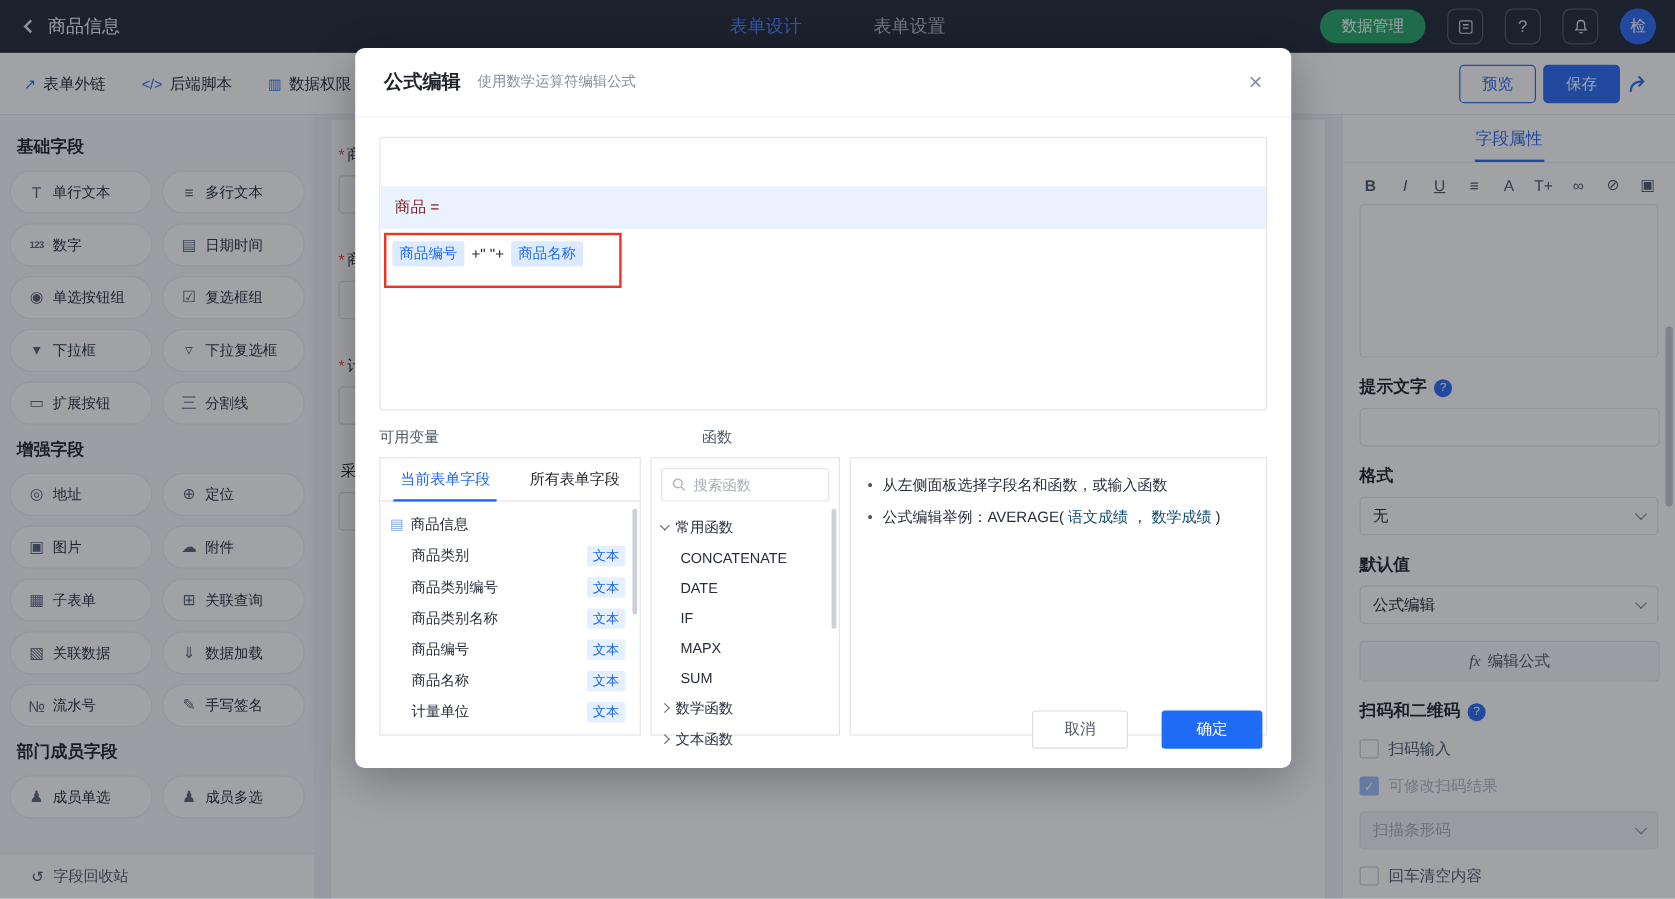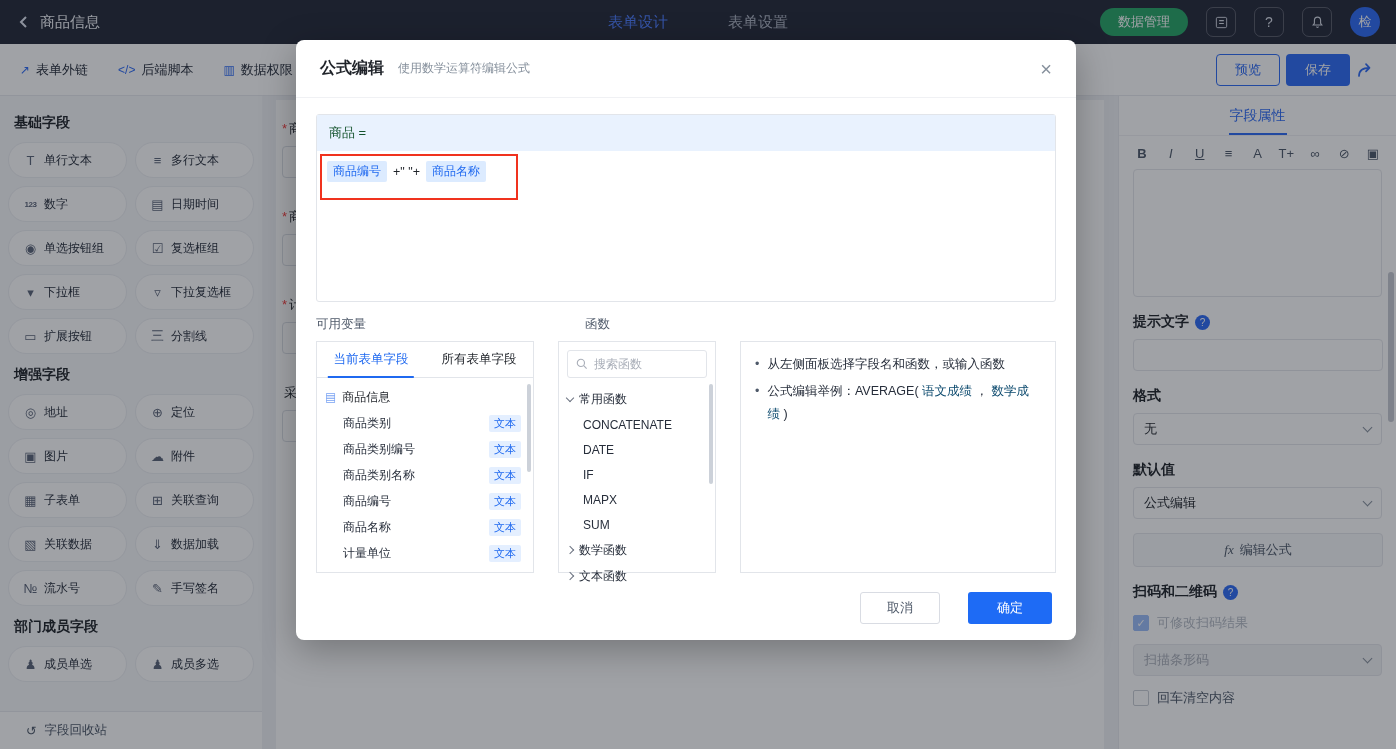--- a/index.html
+++ b/index.html
@@ -72,28 +72,28 @@
 
   
   .overlay { position:absolute; inset:0; background:rgba(18,22,32,0.40); z-index:40; }
   .modal { position:absolute; left:296px; top:40px; width:780px; height:600px; background:#fff; border-radius:8px; box-shadow:0 10px 36px rgba(0,0,0,.28); z-index:50; }
   .m-header { height:58px; display:flex; align-items:center; padding:0 24px; border-bottom:1px solid #f0f1f4; }
   .m-title { font-size:16px; font-weight:bold; color:#1f2329; }
   .m-sub { font-size:12px; color:#86909c; margin-left:14px; }
   .m-close { margin-left:auto; font-size:20px; color:#86909c; cursor:pointer; line-height:1; }
   .m-body { padding:16px 20px 0; }
   .fbox { border:1px solid #e2e5ea; border-radius:3px; }
-  .fbox-strip { height:36px; background:#e9f2fe; display:flex; align-items:center; padding:0 12px; font-size:13px; color:#14532d; }
+  .fbox-strip { height:36px; background:#e9f2fe; display:flex; align-items:center; padding:0 12px; font-size:13px; color:#7f1d1d;margin-top:40px; }
   .fbox-content { height:150px; position:relative; padding:10px; }
   .chips { display:flex; align-items:center; gap:6px; font-size:12.5px; color:#1f2329; }
   .chip { background:#dcebff; color:#1f69f0; font-size:12px; padding:2px 6px; border-radius:2px; cursor:pointer; }
   .red-annot { position:absolute; left:3px; top:3px; width:198px; height:46px; border:2px solid #f0321e; pointer-events:none; }
   .m-labels { margin-top:14px; display:flex; font-size:12.5px; color:#4e5969;gap:43px; }
   .m-labels .l1 { width:226px; }
-  .m-panels { margin-top:8px; display:flex; gap:24px; height:232px; }
+  .m-panels { margin-top:8px; display:flex; gap:8px; height:232px; }
   .panel { border:1px solid #e2e5ea; position:relative; background:#fff; }
   .vars { width:218px; }
   .v-tabs { height:36px; display:flex; border-bottom:1px solid #e2e5ea; }
   .v-tab { flex:1; display:flex; align-items:center; justify-content:center; font-size:12.5px; color:#1f2329; position:relative; cursor:pointer; }
   .v-tab.active { color:#1f69f0; }
   .v-tab.active::after { content:""; position:absolute; bottom:-1px; left:50%; transform:translateX(-50%); width:80%; height:2px; background:#1f69f0; }
   .v-list { padding-top:6px; }
   .v-group { height:26px; display:flex; align-items:center; gap:6px; padding:0 8px; font-size:12px; color:#1f2329; }
   .v-group .doc { color:#7aa3f3; font-size:12px; }
   .v-row { height:26px; display:flex; align-items:center; padding-left:26px; padding-right:12px; font-size:12px; color:#272e3b; cursor:pointer; }
@@ -341,20 +341,24 @@
 
     <div class="btn-fx">
         <span class="fx">fx</span>
         <span>编辑公式</span>
       </div>
 
     <div class="p-label">
         <span>扫码和二维码</span>
         <span class="qmark"></span>
       </div>
+    <div class="chk-row">
+        <span class="chk"></span>
+        <span>扫码输入</span>
+      </div>
     <div class="chk-row muted">
         <span class="chk checked"></span>
         <span>可修改扫码结果</span>
       </div>
     <div class="p-select disabled" style="margin-top:12px;">
         <span>扫描条形码</span>
         <span class="chev"></span>
       </div>
     <div class="chk-row">
         <span class="chk"></span>

